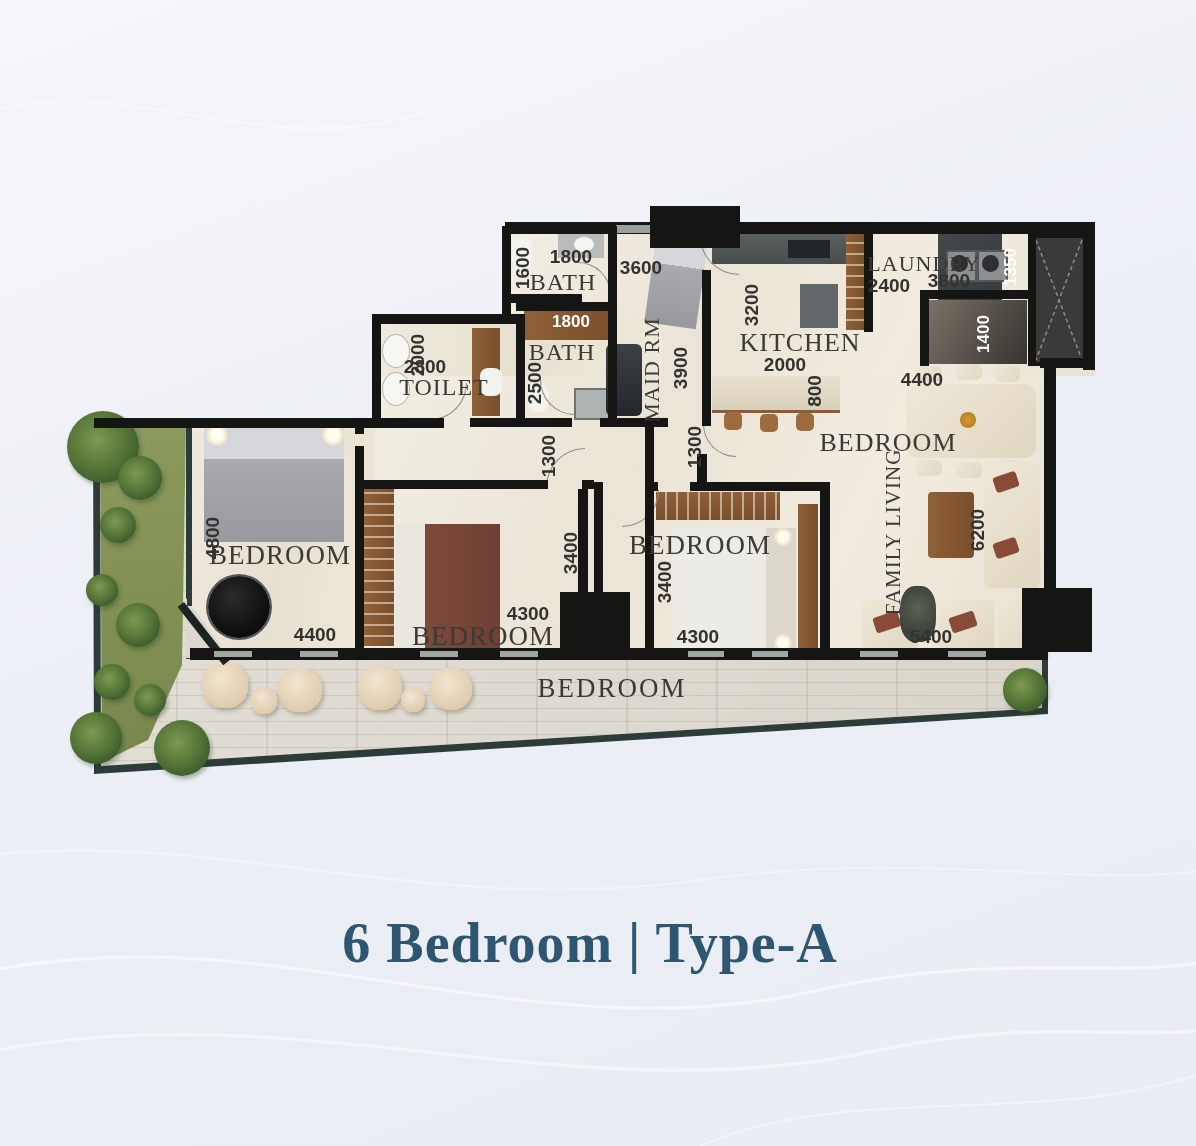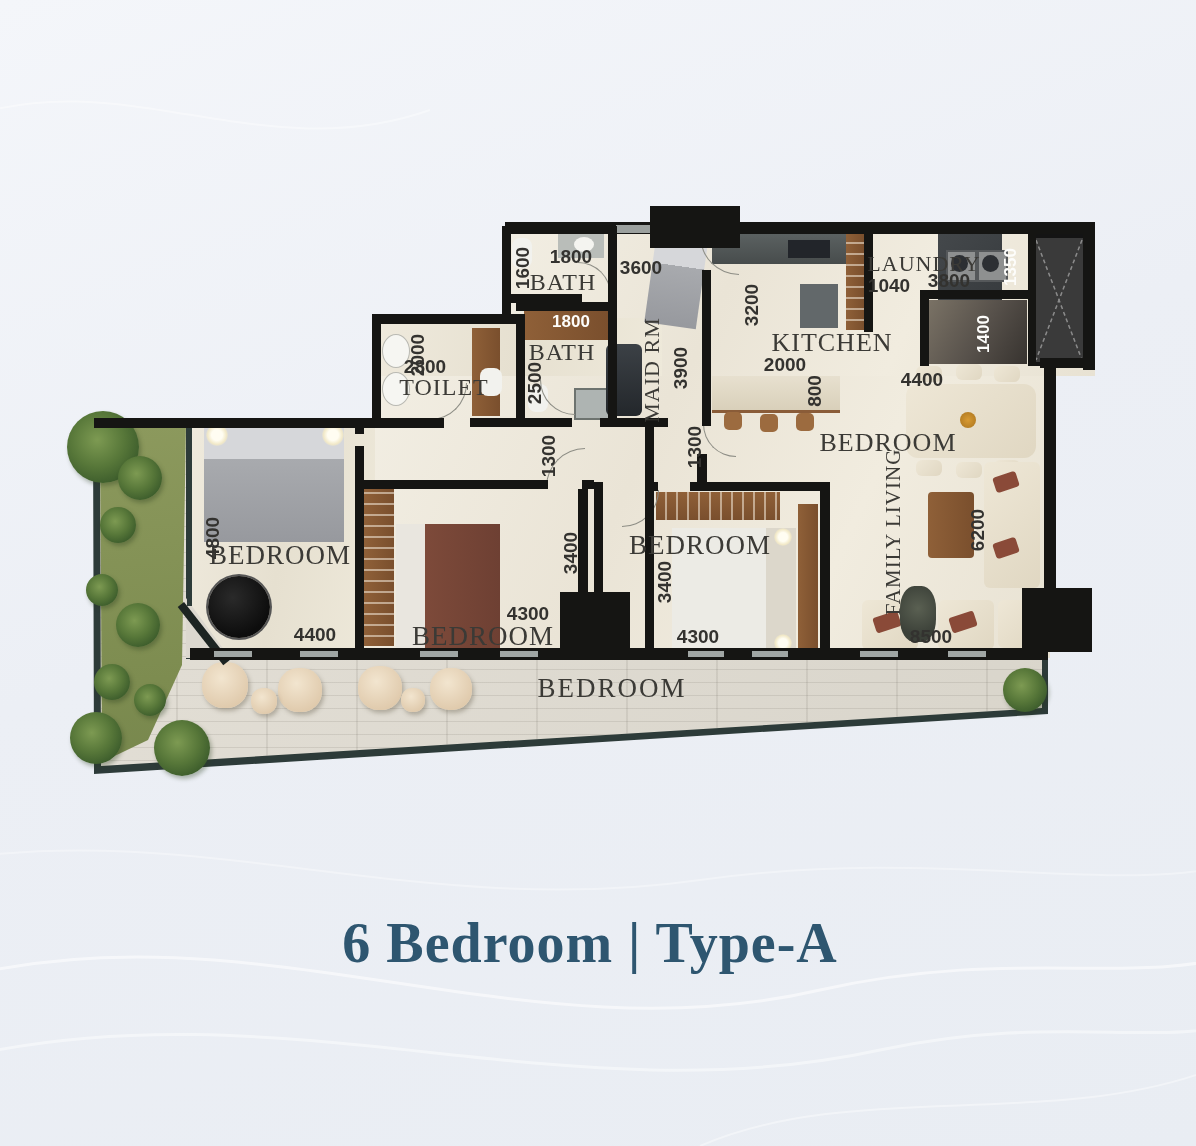--- a/index.html
+++ b/index.html
@@ -227,47 +227,47 @@
   <div class="abs" style="left:500px;top:651px;width:38px;height:6px;background:#a0a6a4;"></div>
   <div class="abs" style="left:688px;top:651px;width:36px;height:6px;background:#a0a6a4;"></div>
   <div class="abs" style="left:752px;top:651px;width:36px;height:6px;background:#a0a6a4;"></div>
   <div class="abs" style="left:860px;top:651px;width:38px;height:6px;background:#a0a6a4;"></div>
   <div class="abs" style="left:948px;top:651px;width:38px;height:6px;background:#a0a6a4;"></div>
 
   <span class="rlabel" style="left:563px;top:282px;font-size:24px;">BATH</span>
   <span class="rlabel" style="left:562px;top:352px;font-size:24px;">BATH</span>
   <span class="rlabel" style="left:444px;top:387px;font-size:24px;">TOILET</span>
   <span class="rlabelv" style="left:652px;top:370px;font-size:22px;">MAID RM</span>
-  <span class="rlabel" style="left:832px;top:343px;font-size:26px;">KITCHEN</span>
+  <span class="rlabel" style="left:800px;top:343px;font-size:26px;">KITCHEN</span>
   <span class="rlabel" style="left:924px;top:264px;font-size:22px;">LAUNDRY</span>
   <span class="rlabel" style="left:888px;top:443px;font-size:26px;">BEDROOM</span>
   <span class="rlabelv" style="left:893px;top:532px;font-size:21px;">FAMILY LIVING</span>
   <span class="rlabel" style="left:280px;top:555px;font-size:27px;">BEDROOM</span>
   <span class="rlabel" style="left:483px;top:636px;font-size:27px;">BEDROOM</span>
   <span class="rlabel" style="left:700px;top:545px;font-size:27px;">BEDROOM</span>
   <span class="rlabel" style="left:612px;top:688px;font-size:27px;letter-spacing:2px;">BEDROOM</span>
 
   <span class="dimv" style="left:523px;top:268px;">1600</span>
   <span class="dim" style="left:571px;top:257px;">1800</span>
   <span class="dim" style="left:641px;top:268px;">3600</span>
   <span class="dimv" style="left:681px;top:368px;">3900</span>
   <span class="dim dimw" style="left:571px;top:322px;font-size:17px;">1800</span>
   <span class="dimv" style="left:535px;top:383px;">2500</span>
   <span class="dim" style="left:425px;top:367px;">2800</span>
   <span class="dimv" style="left:418px;top:355px;">2000</span>
   <span class="dimv" style="left:752px;top:305px;">3200</span>
   <span class="dim" style="left:785px;top:365px;">2000</span>
   <span class="dimv" style="left:815px;top:391px;">800</span>
-  <span class="dim" style="left:889px;top:286px;">1040</span>
+  <span class="dim" style="left:889px;top:286px;">2400</span>
   <span class="dim" style="left:949px;top:281px;">3800</span>
   <span class="dimv dimw" style="left:1011px;top:267px;font-size:17px;">1350</span>
   <span class="dimv dimw" style="left:984px;top:334px;font-size:17px;">1400</span>
   <span class="dim" style="left:922px;top:380px;">4400</span>
   <span class="dimv" style="left:978px;top:530px;">6200</span>
-  <span class="dim" style="left:931px;top:637px;">8500</span>
+  <span class="dim" style="left:931px;top:637px;">5400</span>
   <span class="dimv" style="left:213px;top:538px;">4800</span>
   <span class="dim" style="left:315px;top:635px;">4400</span>
   <span class="dimv" style="left:549px;top:456px;">1300</span>
   <span class="dimv" style="left:695px;top:447px;">1300</span>
   <span class="dim" style="left:528px;top:614px;">4300</span>
   <span class="dimv" style="left:571px;top:553px;">3400</span>
   <span class="dimv" style="left:665px;top:582px;">3400</span>
   <span class="dim" style="left:698px;top:637px;">4300</span>
 </div>
 

